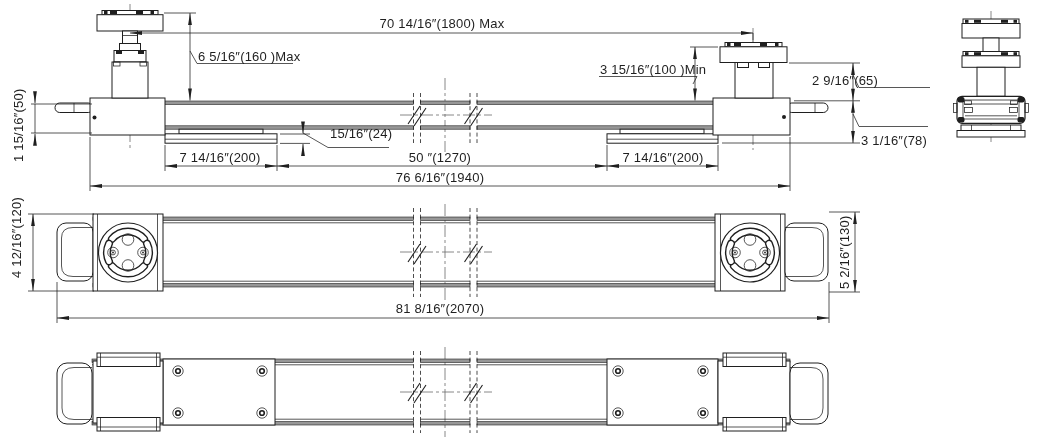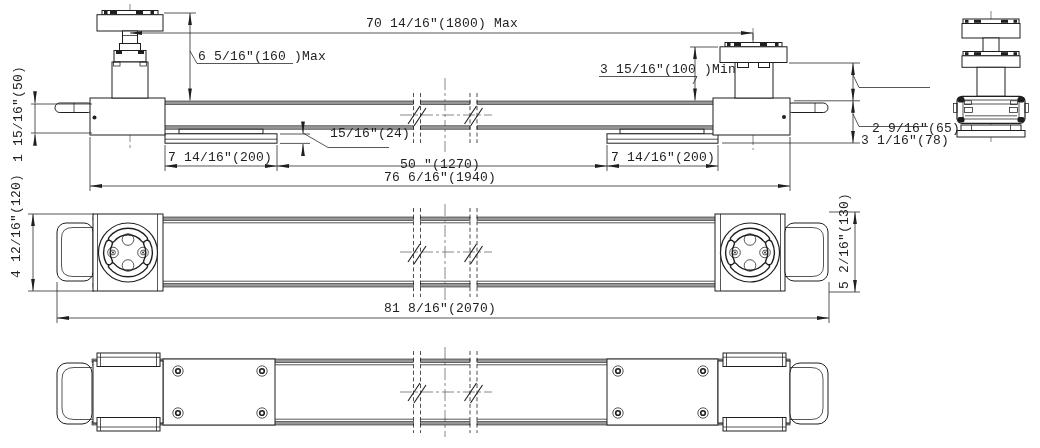--- a/index.html
+++ b/index.html
@@ -4,21 +4,21 @@
 <style>
   :root{
     --line-color:#1f1f1f;
     --band-fill:#979797;
     --cl-color:#6a6a6a;
     --bg:#ffffff;
   }
   html,body{margin:0;padding:0;background:var(--bg);}
   .canvas{
     position:relative;width:1040px;height:448px;background:var(--bg);
-    font-family:Liberation Mono, monospace;overflow:hidden;
+    font-family:Liberation Sans, sans-serif;overflow:hidden;
   }
   .canvas svg{position:absolute;left:0;top:0;}
   .lbl{
     position:absolute;font-size:13px;line-height:1;color:var(--line-color);
     white-space:pre;letter-spacing:0.2px;
   }
   .lbl.c{transform:translateX(-50%);}
   .lbl.rot{transform:rotate(-90deg);transform-origin:0 0;}
   .of {fill:#fff;stroke:var(--line-color);stroke-width:1;}
   .t  {fill:none;stroke:var(--line-color);stroke-width:0.75;}
@@ -395,24 +395,24 @@
       <line class="bk" x1="477" y1="351" x2="477" y2="433"></line>
       <line class="sl" x1="464.5" y1="401" x2="476.5" y2="383"></line>
       <line class="sl" x1="470.5" y1="403" x2="482.5" y2="385"></line>
     </g>
   </g>
 </svg>
 
 <span class="lbl c" style="left:442px;top:17px;">70 14/16″(1800) Max</span>
 <span class="lbl" style="left:198px;top:50px;">6 5/16″(160 )Max</span>
 <span class="lbl" style="left:600px;top:63px;text-align:center;">3 15/16″(100 )Min</span>
-<span class="lbl" style="left:872px;top:74px;margin-top:48px;">2 9/16″(65)</span>
+<span class="lbl" style="left:812px;top:74px;">2 9/16″(65)</span>
 <span class="lbl" style="left:861px;top:113px;margin-top:21px;">3 1/16″(78)</span>
 <span class="lbl rot" style="left:12px;top:162px;">1 15/16″(50)</span>
 <span class="lbl" style="left:330px;top:127px;">15/16″(24)</span>
 <span class="lbl c" style="left:220px;top:151px;">7 14/16″(200)</span>
-<span class="lbl c" style="left:440px;top:158px;text-align:right;">50 ″(1270)</span>
+<span class="lbl c" style="left:440px;top:151px;text-align:right;">50 ″(1270)</span>
 <span class="lbl c" style="left:663px;top:151px;">7 14/16″(200)</span>
 <span class="lbl c" style="left:440px;top:171px;">76 6/16″(1940)</span>
 <span class="lbl rot" style="left:10px;top:278px;">4 12/16″(120)</span>
 <span class="lbl rot" style="left:838px;top:289px;">5 2/16″(130)</span>
 <span class="lbl c" style="left:440px;top:302px;">81 8/16″(2070)</span>
 </div>
 
 </body></html>

